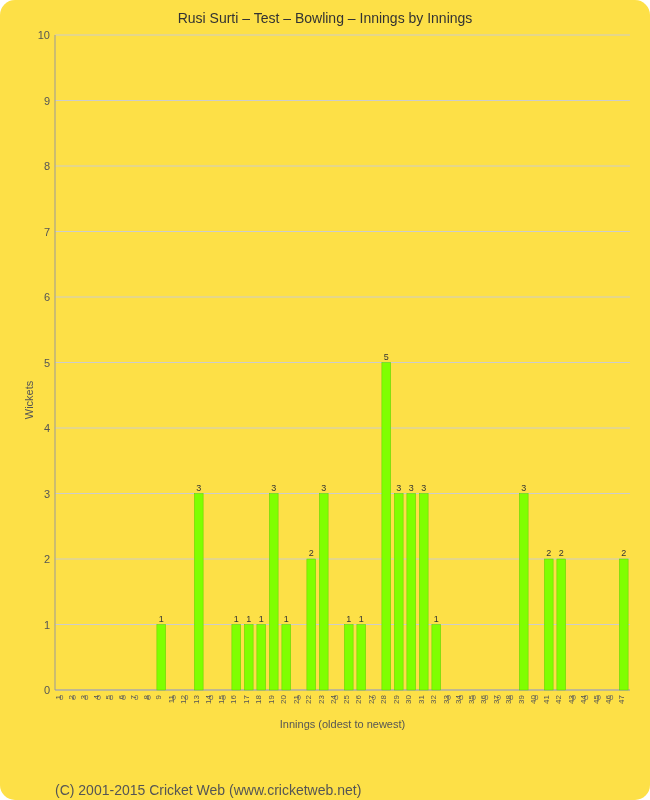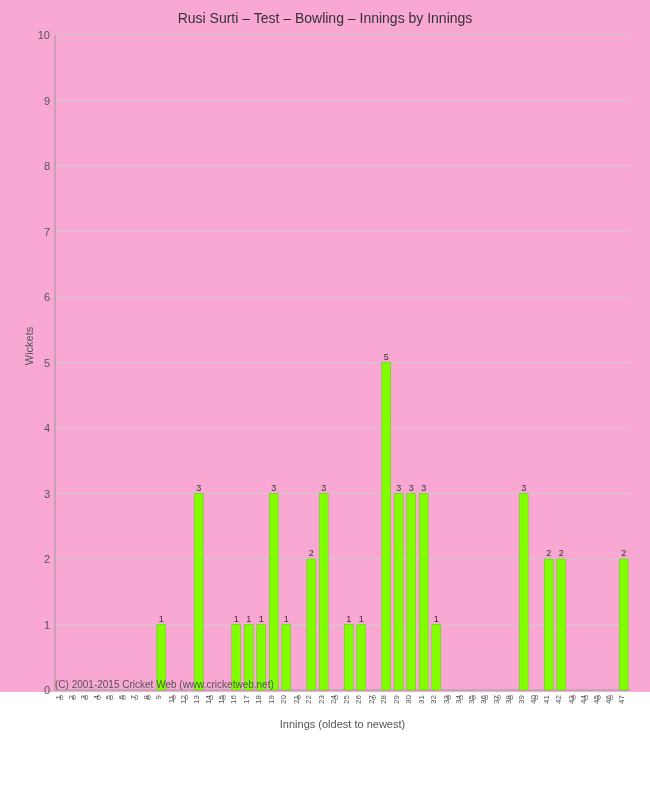--- a/index.html
+++ b/index.html
@@ -7,44 +7,45 @@
       width: 650px;
       height: 800px;
       background: #fff;
       font-family: Arial, sans-serif;
       font-size: 12px;
       color: #333;
       overflow: hidden;
     }
     .chart-container {
       width: 650px;
-      height: 692px;
+      height: 800px;
       position: relative;
-      background: #f9a8d4;
+      background: #fde047;
+      border-radius: 15px;
     }
     .chart-title {
       text-align: center;
       font-size: 14px;
       padding: 10px 0 5px 0;
       color: #333;
     }
     .y-axis-label {
       position: absolute;
       left: 10px;
       top: 50%;
       transform: translateY(-50%) rotate(-90deg);
       font-size: 11px;
       color: #555;
       white-space: nowrap;
     }
     .copyright {
       position: absolute;
       bottom: 2px;
       left: 55px;
-      font-size: 10px;
+      font-size: 14px;
       color: #555;
     }
   </style>
 </head>
 <body>
 
 <div class="chart-container">
   <div class="chart-title">Rusi Surti – Test – Bowling – Innings by Innings</div>
 
   <div class="y-axis-label">Wickets</div>

